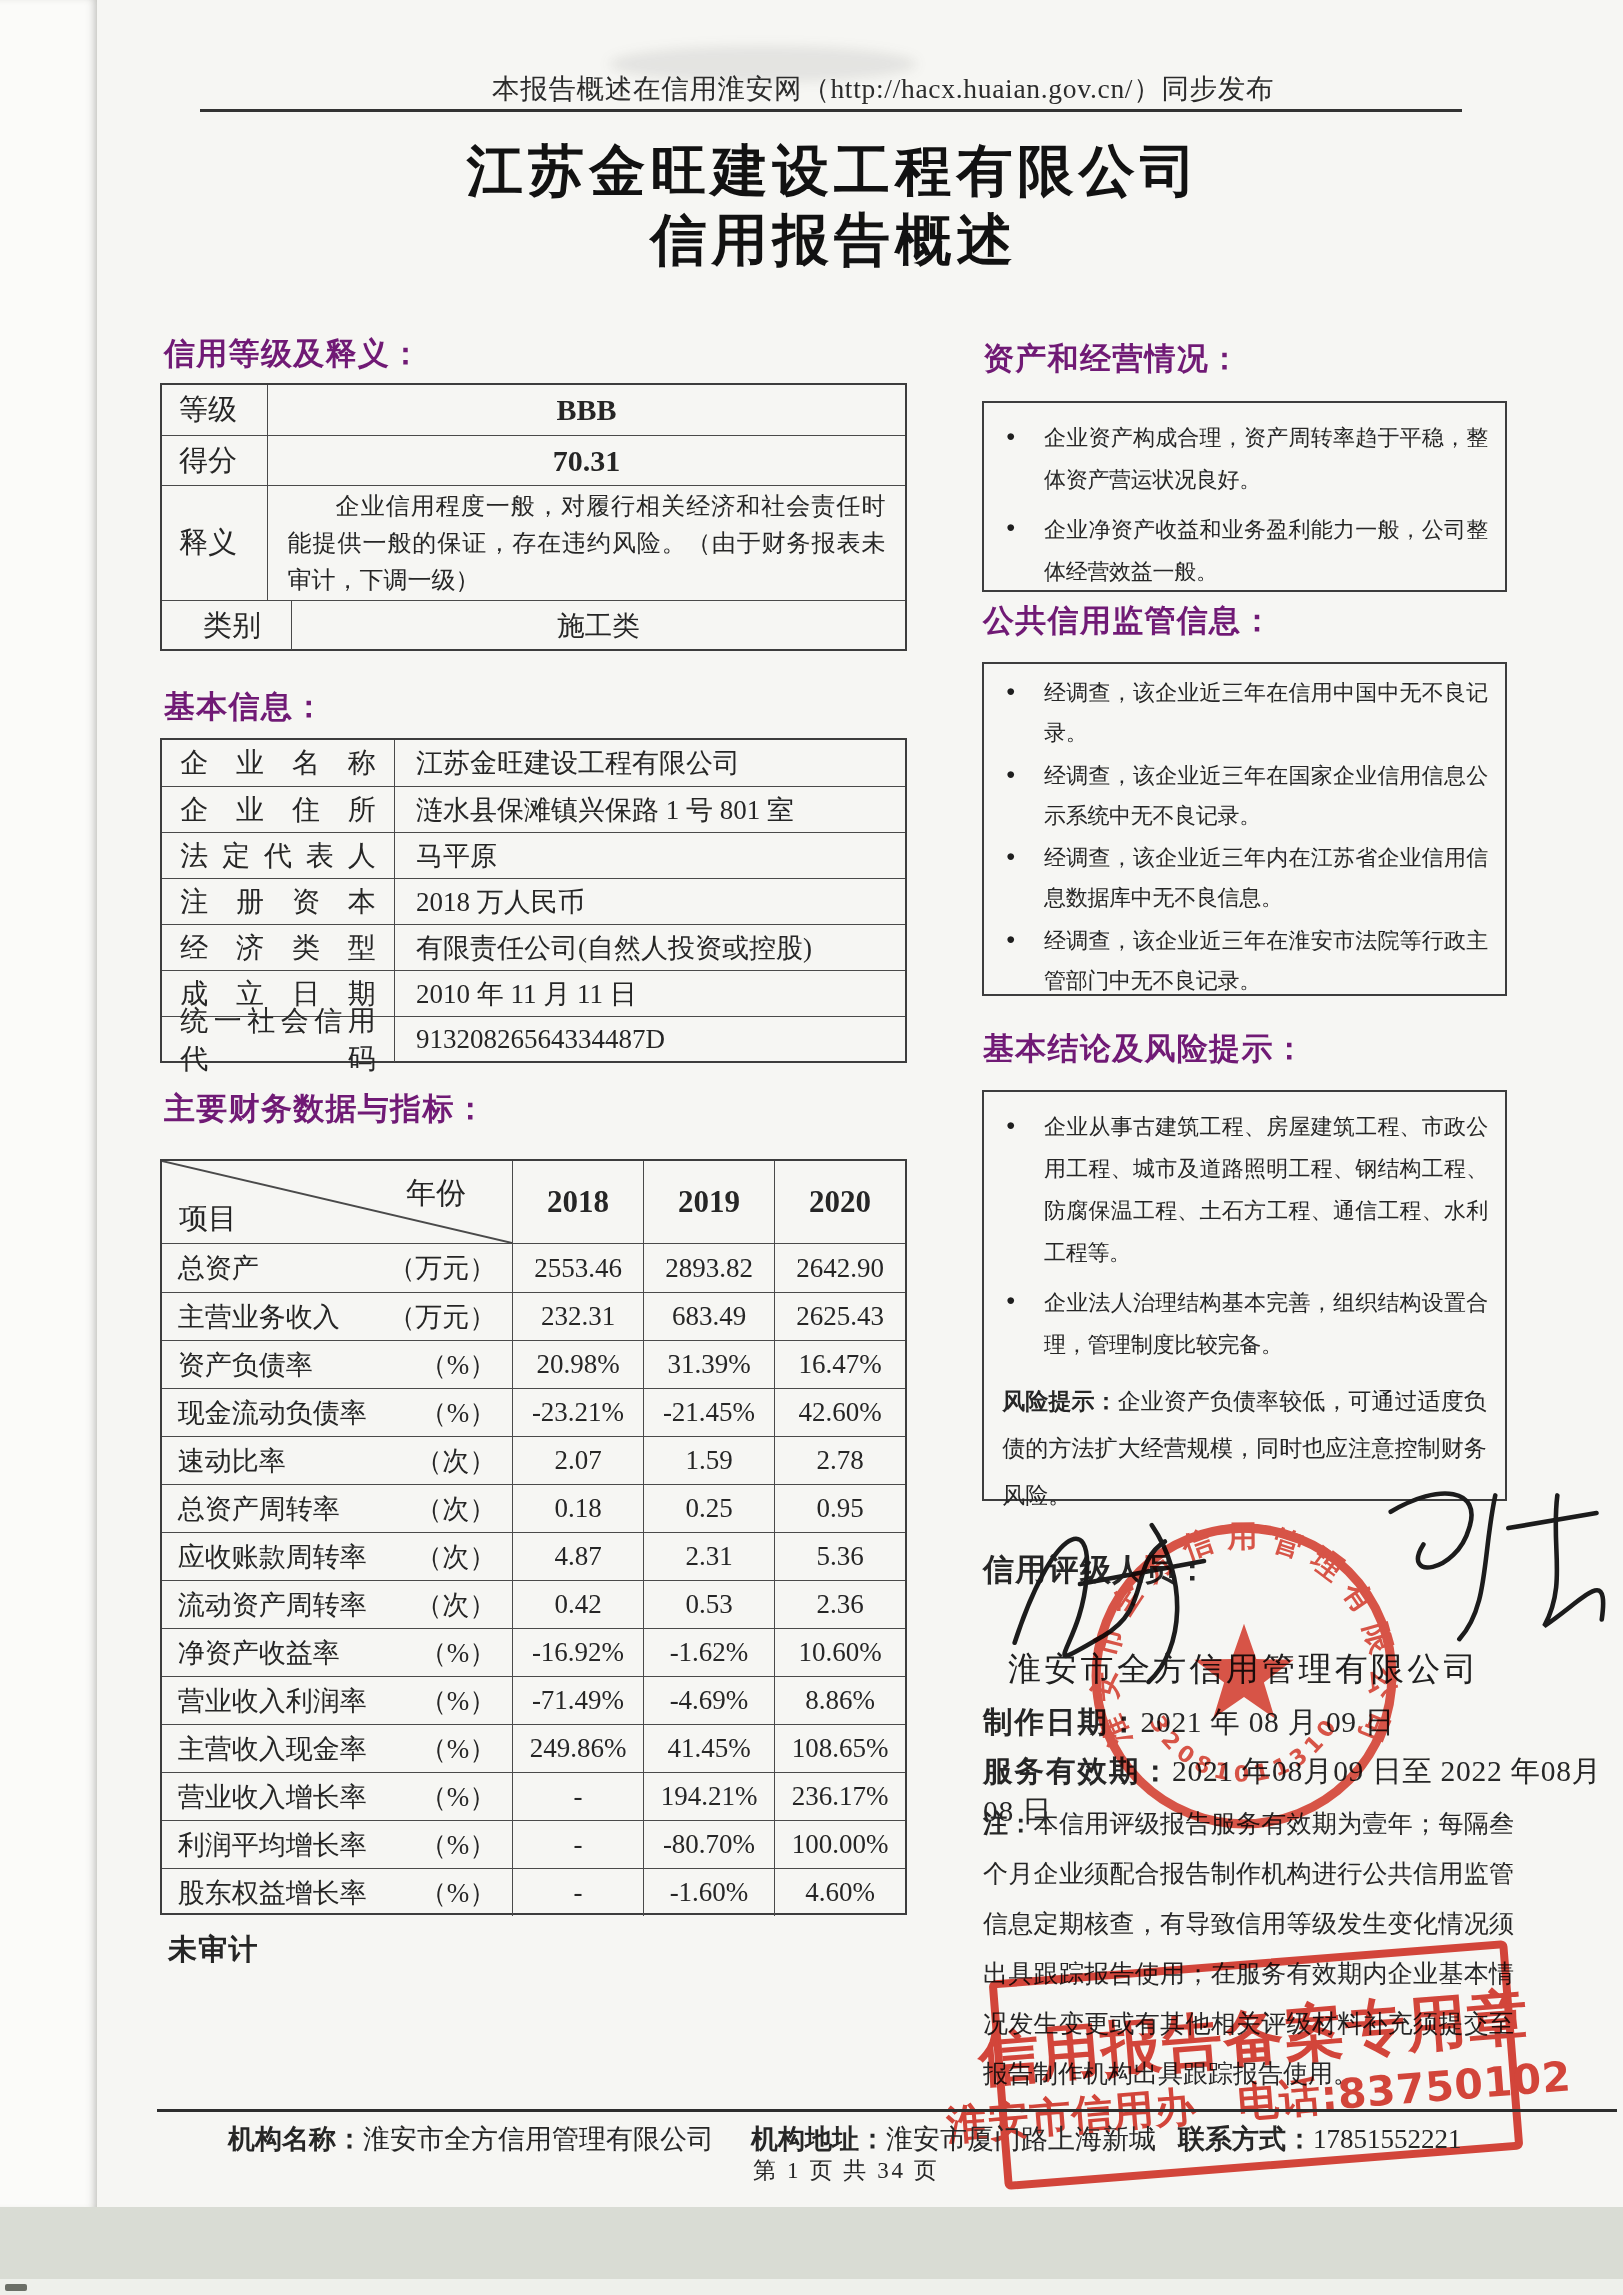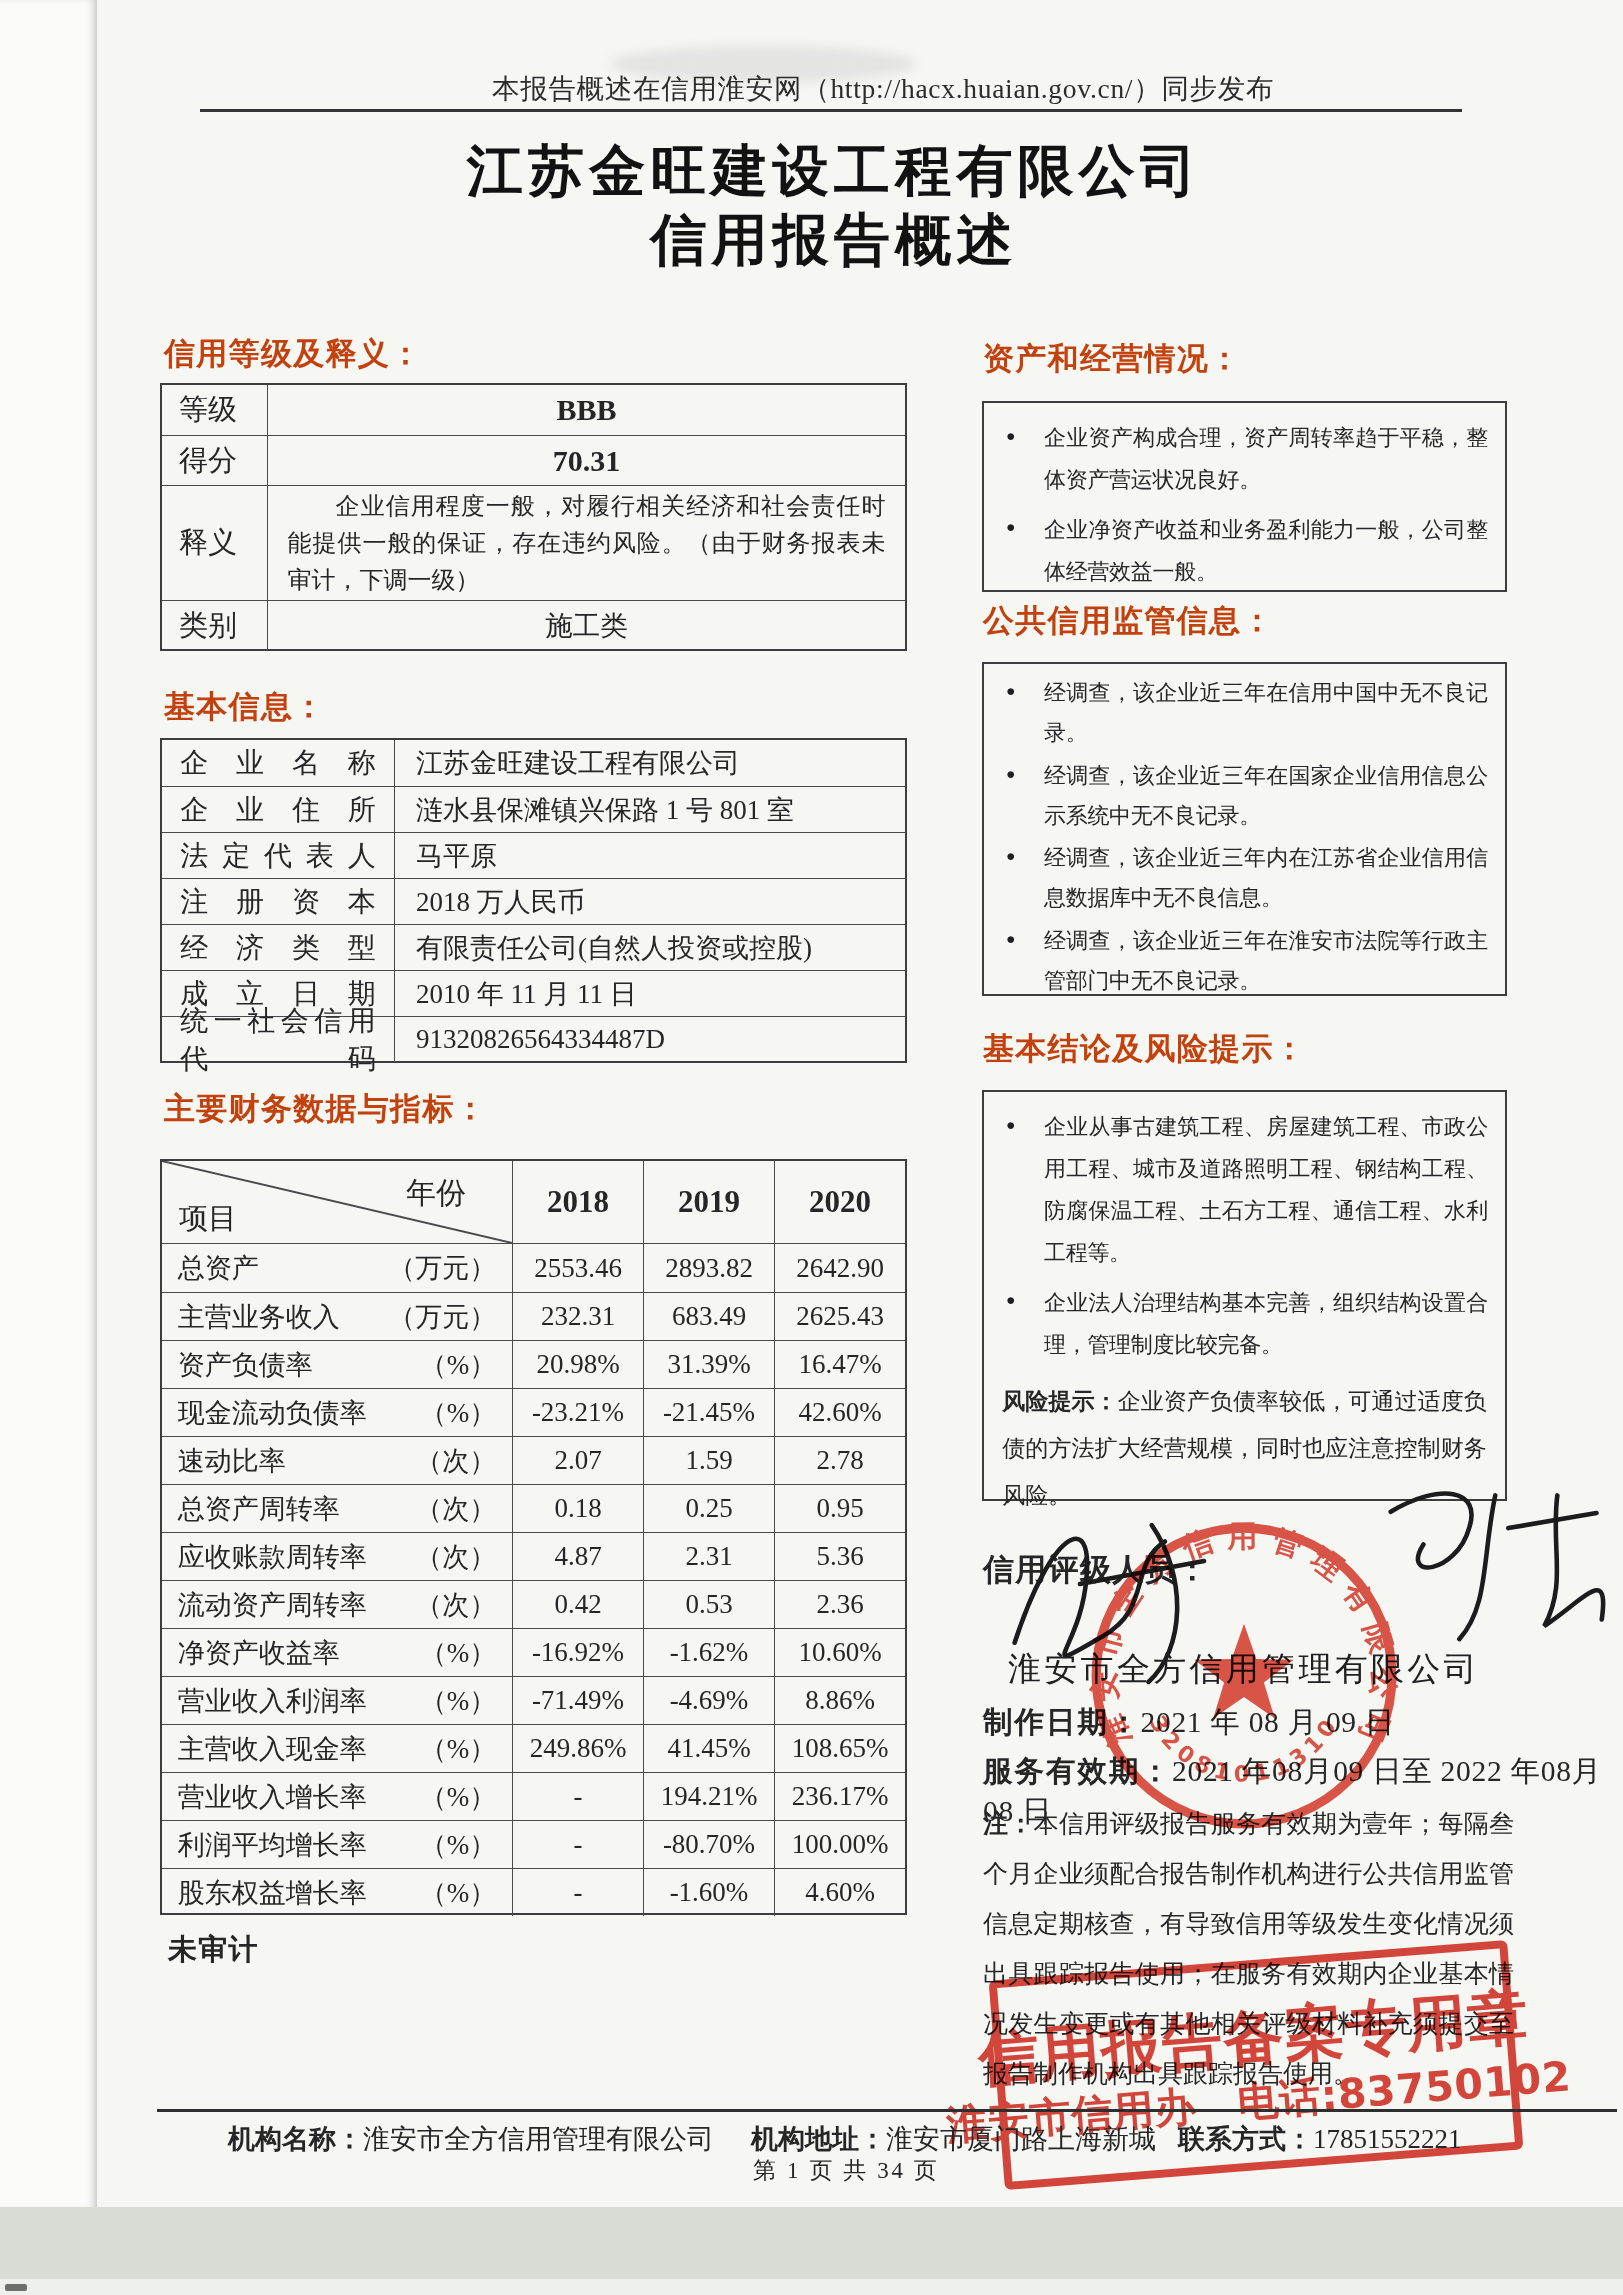--- a/index.html
+++ b/index.html
@@ -12,36 +12,36 @@
   .band-gray{left:0;top:2207px;width:1624px;height:72px;background:#d9dcd4;}
   .band-light{left:0;top:2279px;width:1624px;height:16.4px;background:#eef0eb;}
   .smudge{left:609px;top:46px;width:308px;height:36px;background:rgba(70,70,70,.10);border-radius:50%;filter:blur(5.9px);}
   .corner-mark{left:5.2px;top:2284px;width:22px;height:6.5px;background:#6b6f67;border-radius:2px;}
 
   .hnote{left:492px;top:71px;font-size:27.5px;letter-spacing:0.7px;color:#2c2c2c;}
   .rule{left:200px;top:109px;width:1262px;height:3.3px;background:#333;}
 
   .title{left:137px;top:136px;width:1394px;text-align:center;font-family:"DejaVu Sans","Liberation Sans",sans-serif;font-weight:bold;font-size:56px;line-height:69px;letter-spacing:5.2px;color:#121212;}
 
-  .h2{font-weight:bold;font-size:31px;color:#c2410c;letter-spacing:1.3px;}
+  .h2{font-weight:bold;font-size:31px;color:#701a75;letter-spacing:1.3px;}
 
   
   .tbl{border:2px solid #3d3d3d;box-sizing:border-box;background:transparent;}
   .row{display:flex;border-top:1.3px solid #4a4a4a;box-sizing:border-box;}
   .row:first-of-type{border-top:none;}
   .cell{box-sizing:border-box;display:flex;align-items:center;}
 
   
   .t1{left:160px;top:383px;width:747px;height:268px;}
   .t1 .lab{width:106px;border-right:1.3px solid #4a4a4a;font-size:29px;padding-left:17px;}
   .t1 .val{flex:1;justify-content:center;font-size:27.5px;}
   .t1 .row:nth-of-type(1){height:50px;}
   .t1 .row:nth-of-type(2){height:50px;}
   .t1 .row:nth-of-type(3){height:115px;}
-  .t1 .row:nth-of-type(4){height:50px;}
+  .t1 .row:nth-of-type(4){height:50px;padding-left:24px;}
   .t1 .big{font-weight:bold;font-size:30px;}
   .t1 .para{display:block;padding:6.5px 19.6px;font-size:24px;line-height:37px;text-indent:2em;text-align:justify;}
 
   
   .t2{left:160px;top:738px;width:747px;height:325px;}
   .t2 .row{height:46px;}
   .t2 .lab{width:233px;border-right:1.3px solid #4a4a4a;font-size:28px;padding:0 18.3px;display:flex;align-items:center;}
   .t2 .lab span{width:100%;text-align:justify;text-align-last:justify;}
   .t2 .val{flex:1;padding-left:21px;font-size:27px;}
 

